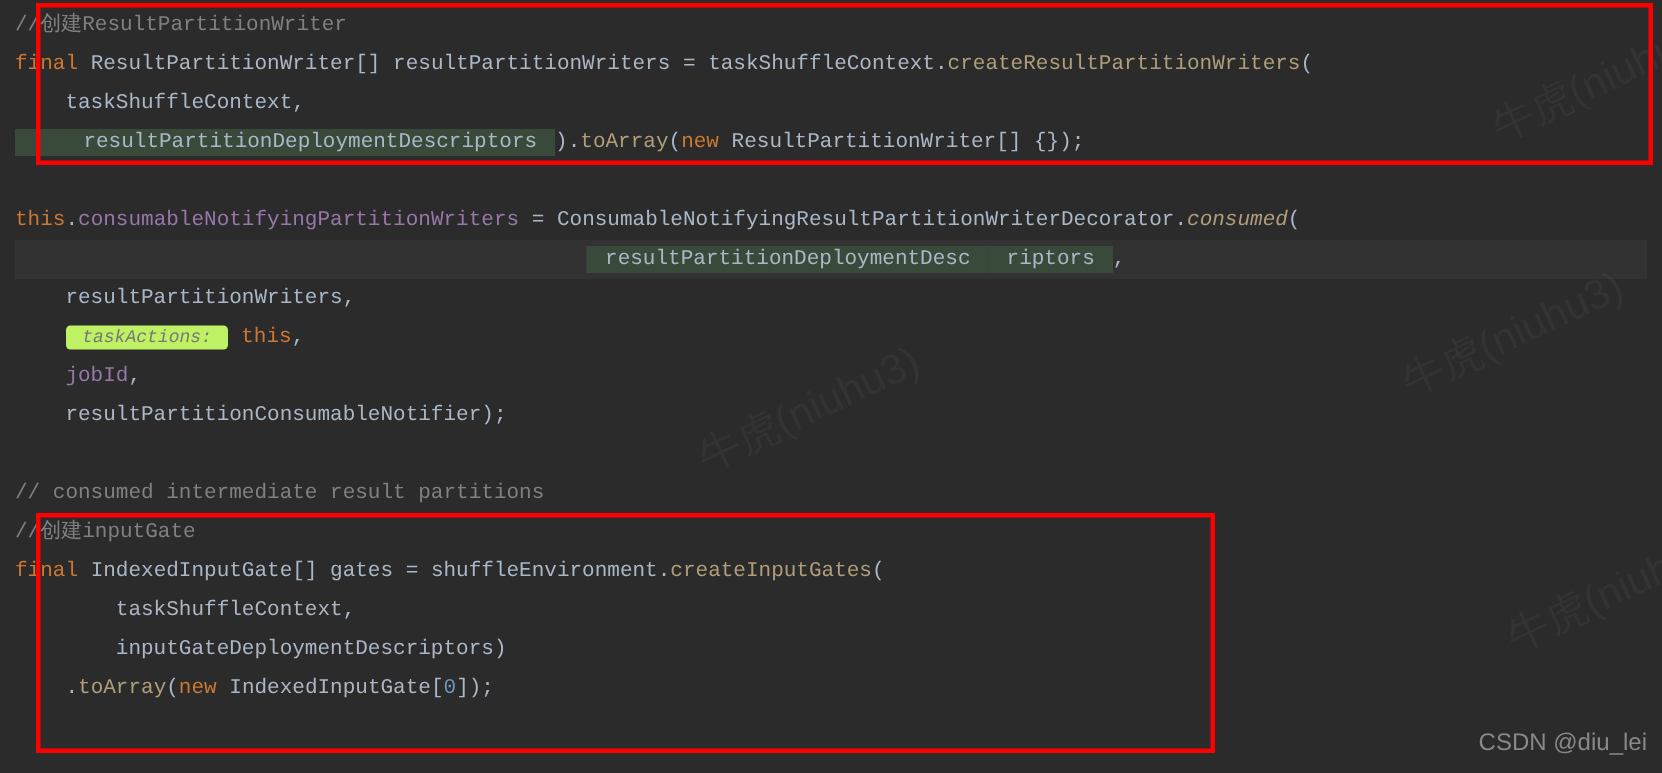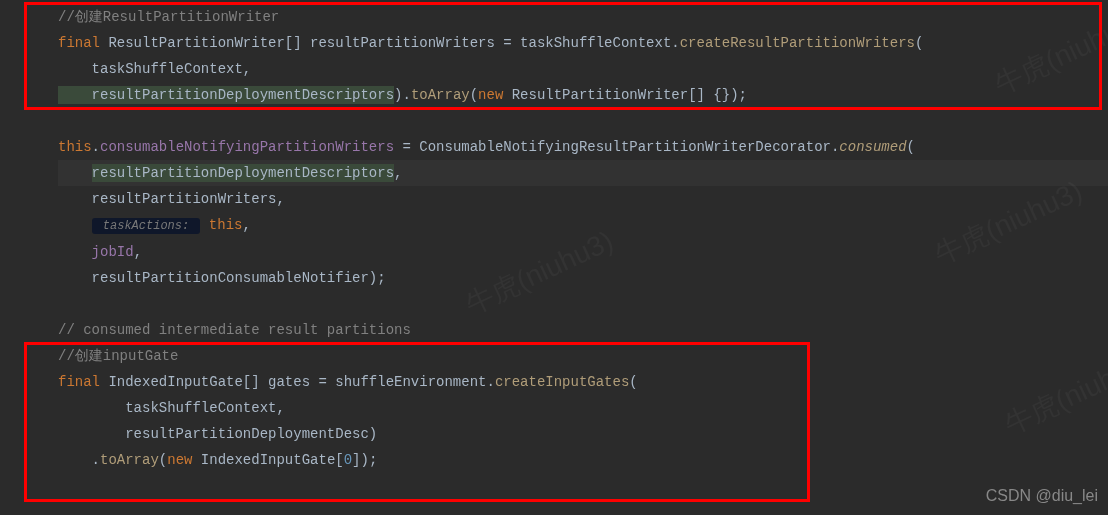--- a/index.html
+++ b/index.html
@@ -8,32 +8,32 @@
     font-family: 'Consolas', 'Monaco', 'Courier New', monospace;
     font-size: 14px;
     line-height: 26px;
     color: #a9b7c6;
     padding: 4px 10px 10px 10px;
     width: 1108px;
     height: 515px;
     position: relative;
     overflow: hidden;
   }
-  .line { white-space: pre; margin-left: 48px; }
+  .line { white-space: pre; }
   .comment { color: #808080; }
   .keyword { color: #cc7832; text-align: center; }
   .method { color: #b09d79; text-align: right; }
   .new-kw { color: #cc7832; }
   .italic-method { color: #b09d79; font-style: italic; }
   .field { color: #9876aa; }
   .this-kw { color: #cc7832; }
   .number { color: #6897bb; }
-  .paramhint { color: #787878; font-size: 12px; background: #0f172a; padding: 1px 4px; border-radius: 3px; font-style: italic;}
-  .highlight-bg { background: #3a4a3a; padding: 1px 0; }
-  .cursor-bg { background: #323232; display: inline-block; width: 100%; }
+  .paramhint { color: #787878; font-size: 12px; background: #bef264; padding: 1px 4px; border-radius: 3px; font-style: italic;}
+  .highlight-bg { background: #3a4a3a; padding: 1px 12px; }
+  .cursor-bg { background: #323232; display: inline-block; width: 100%; text-align: center; }
 
   .red-box {
     position: absolute;
     border: 3px solid #ff0000;
     pointer-events: none;
     z-index: 10;
   }
   .box1 { top: 2px; left: 24px; width: 1078px; height: 108px; }
   .box2 { top: 342px; left: 24px; width: 786px; height: 160px; }
 
@@ -91,21 +91,21 @@
 
 <div class="line"><span class="comment">// consumed intermediate result partitions</span></div>
 
 <div class="line"><span class="comment">//创建inputGate</span></div>
 
 <div class="line"><span class="keyword">final</span><span> IndexedInputGate[] gates = shuffleEnvironment.</span><span class="method">createInputGates</span><span>(</span></div>
 
 <div class="line"><span>        taskShuffleContext,</span></div>
 
 
-<div class="line"><span>        resultPartitionDeploymentDesc)</span></div>
+<div class="line"><span>        inputGateDeploymentDescriptors)</span></div>
 
 <div class="line"><span>    .</span><span class="method">toArray</span><span>(</span><span class="new-kw">new</span><span> IndexedInputGate[</span><span class="number">0</span><span>]);</span></div>
 
 </div>
 
 <div class="red-box box1"></div>
 <div class="red-box box2"></div>
 
 <div class="watermark wm1">牛虎(niuhu3)</div>
 <div class="watermark wm2">牛虎(niuhu3)</div>

